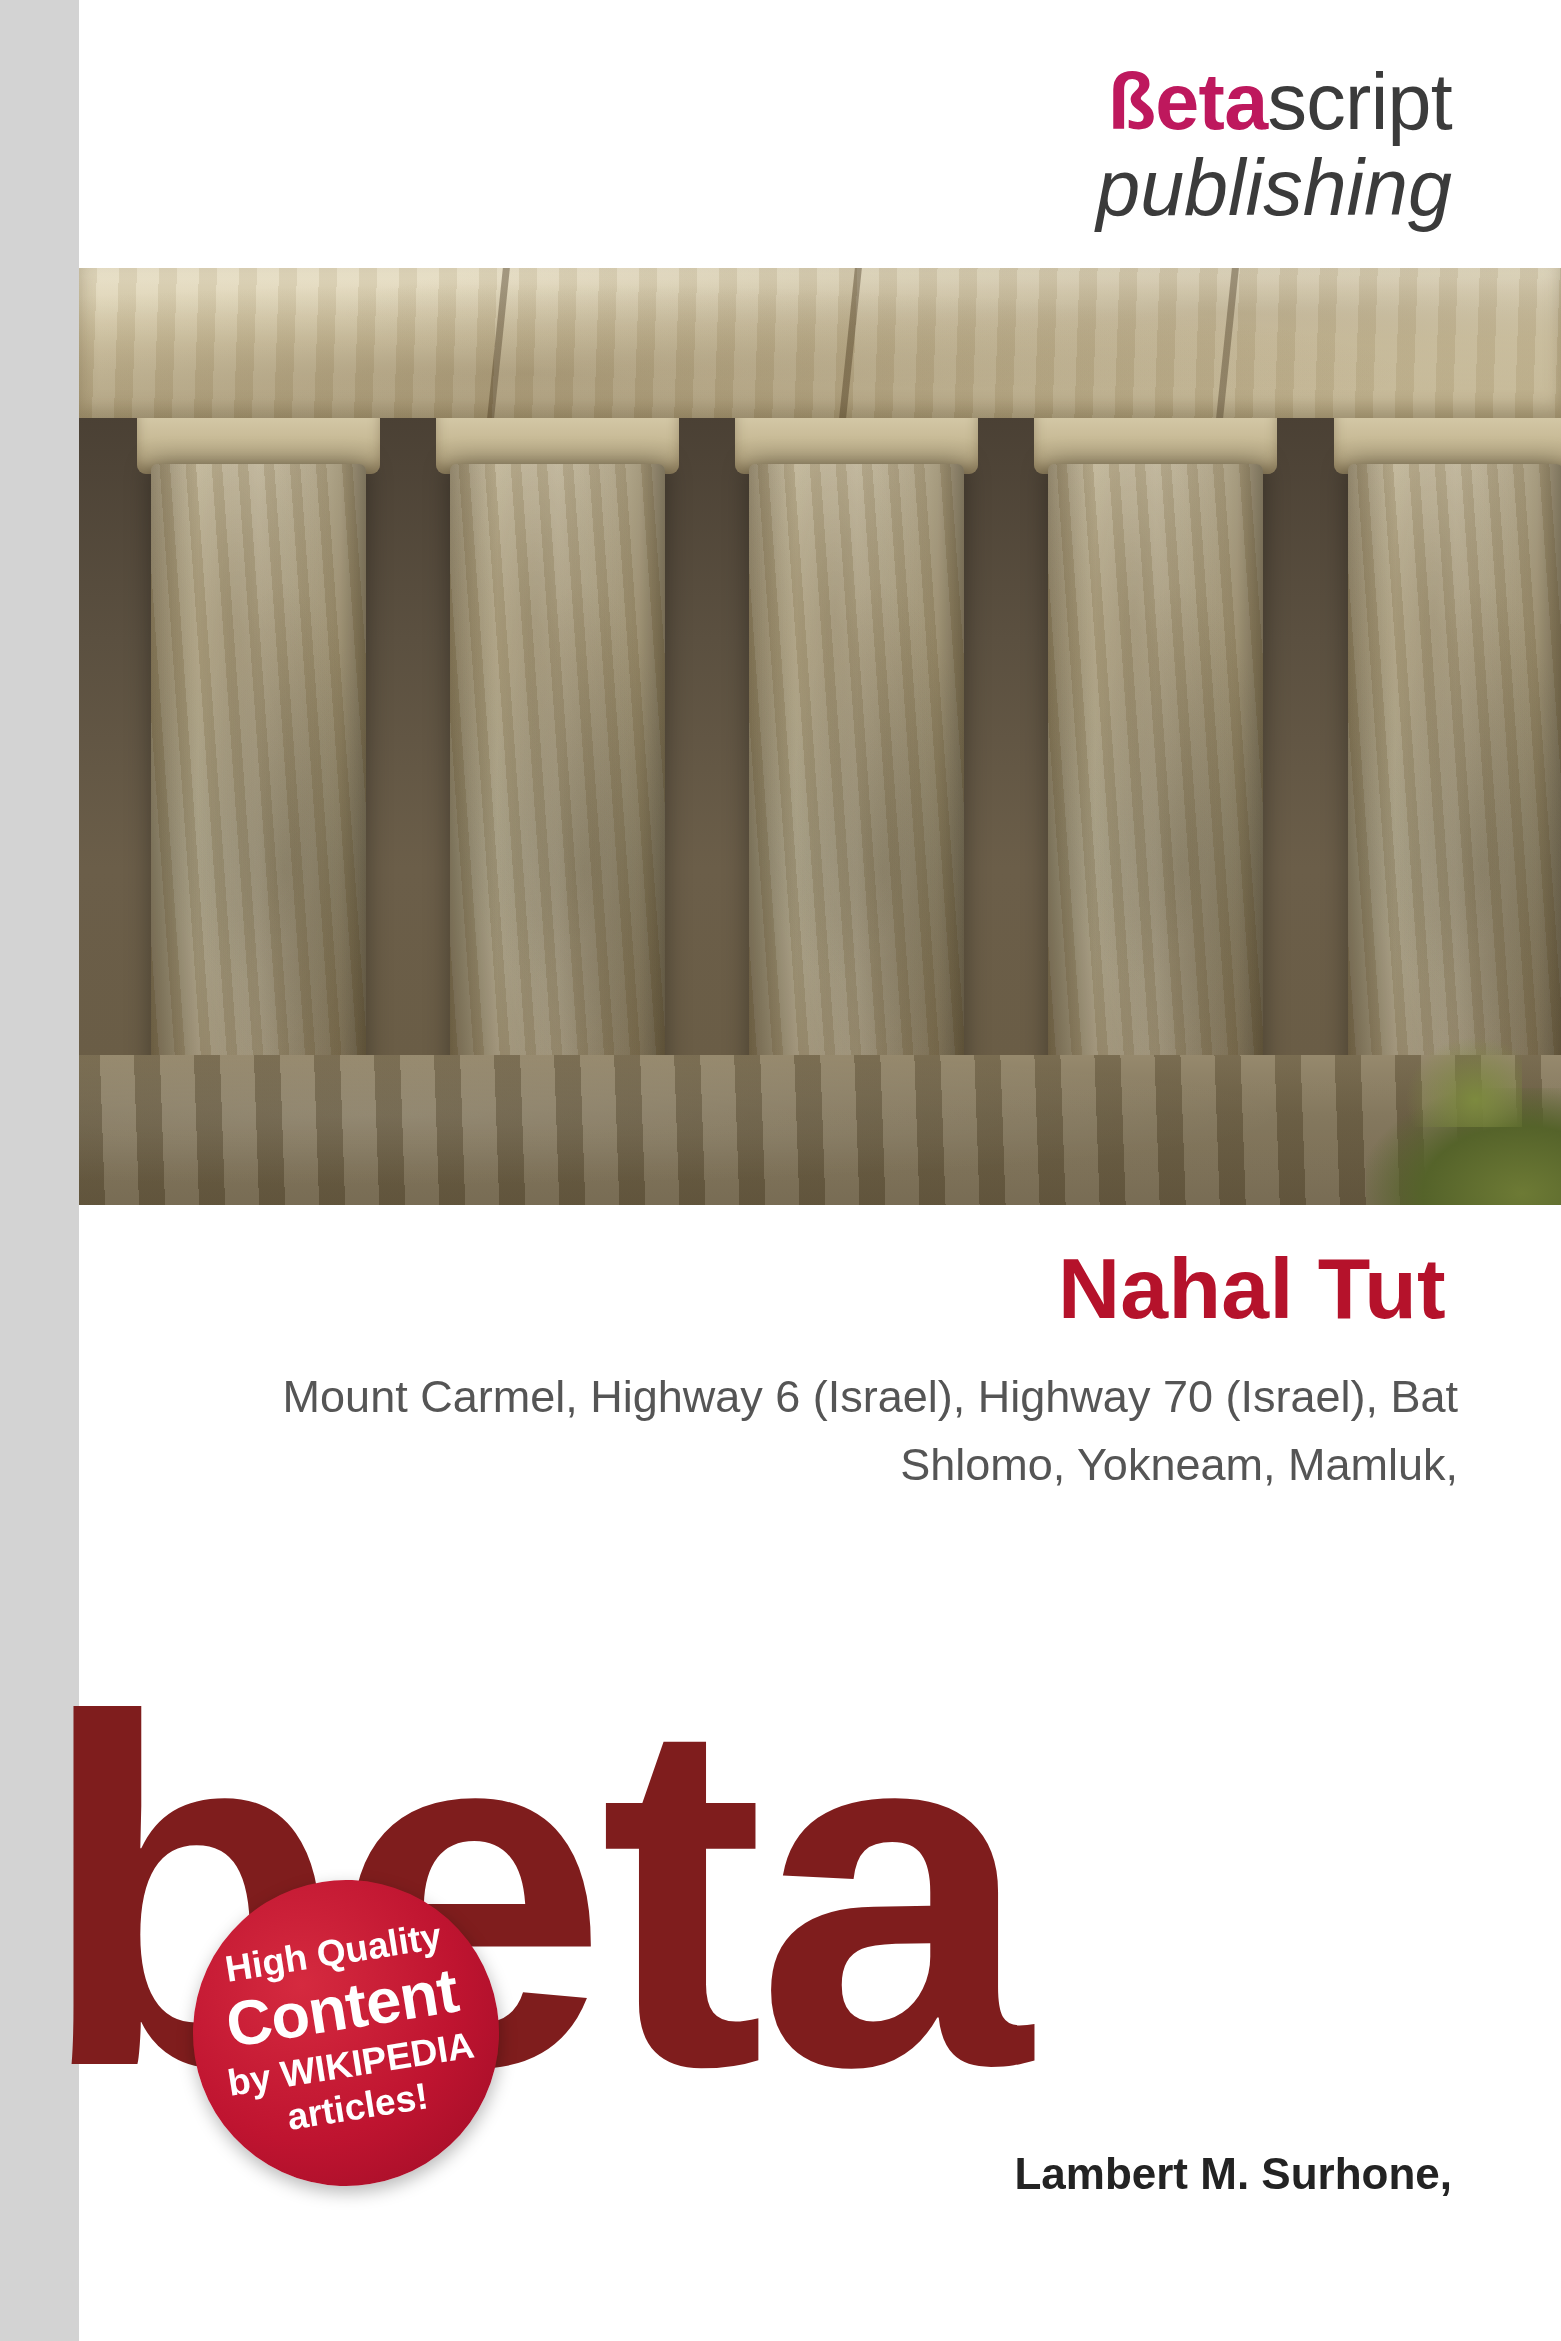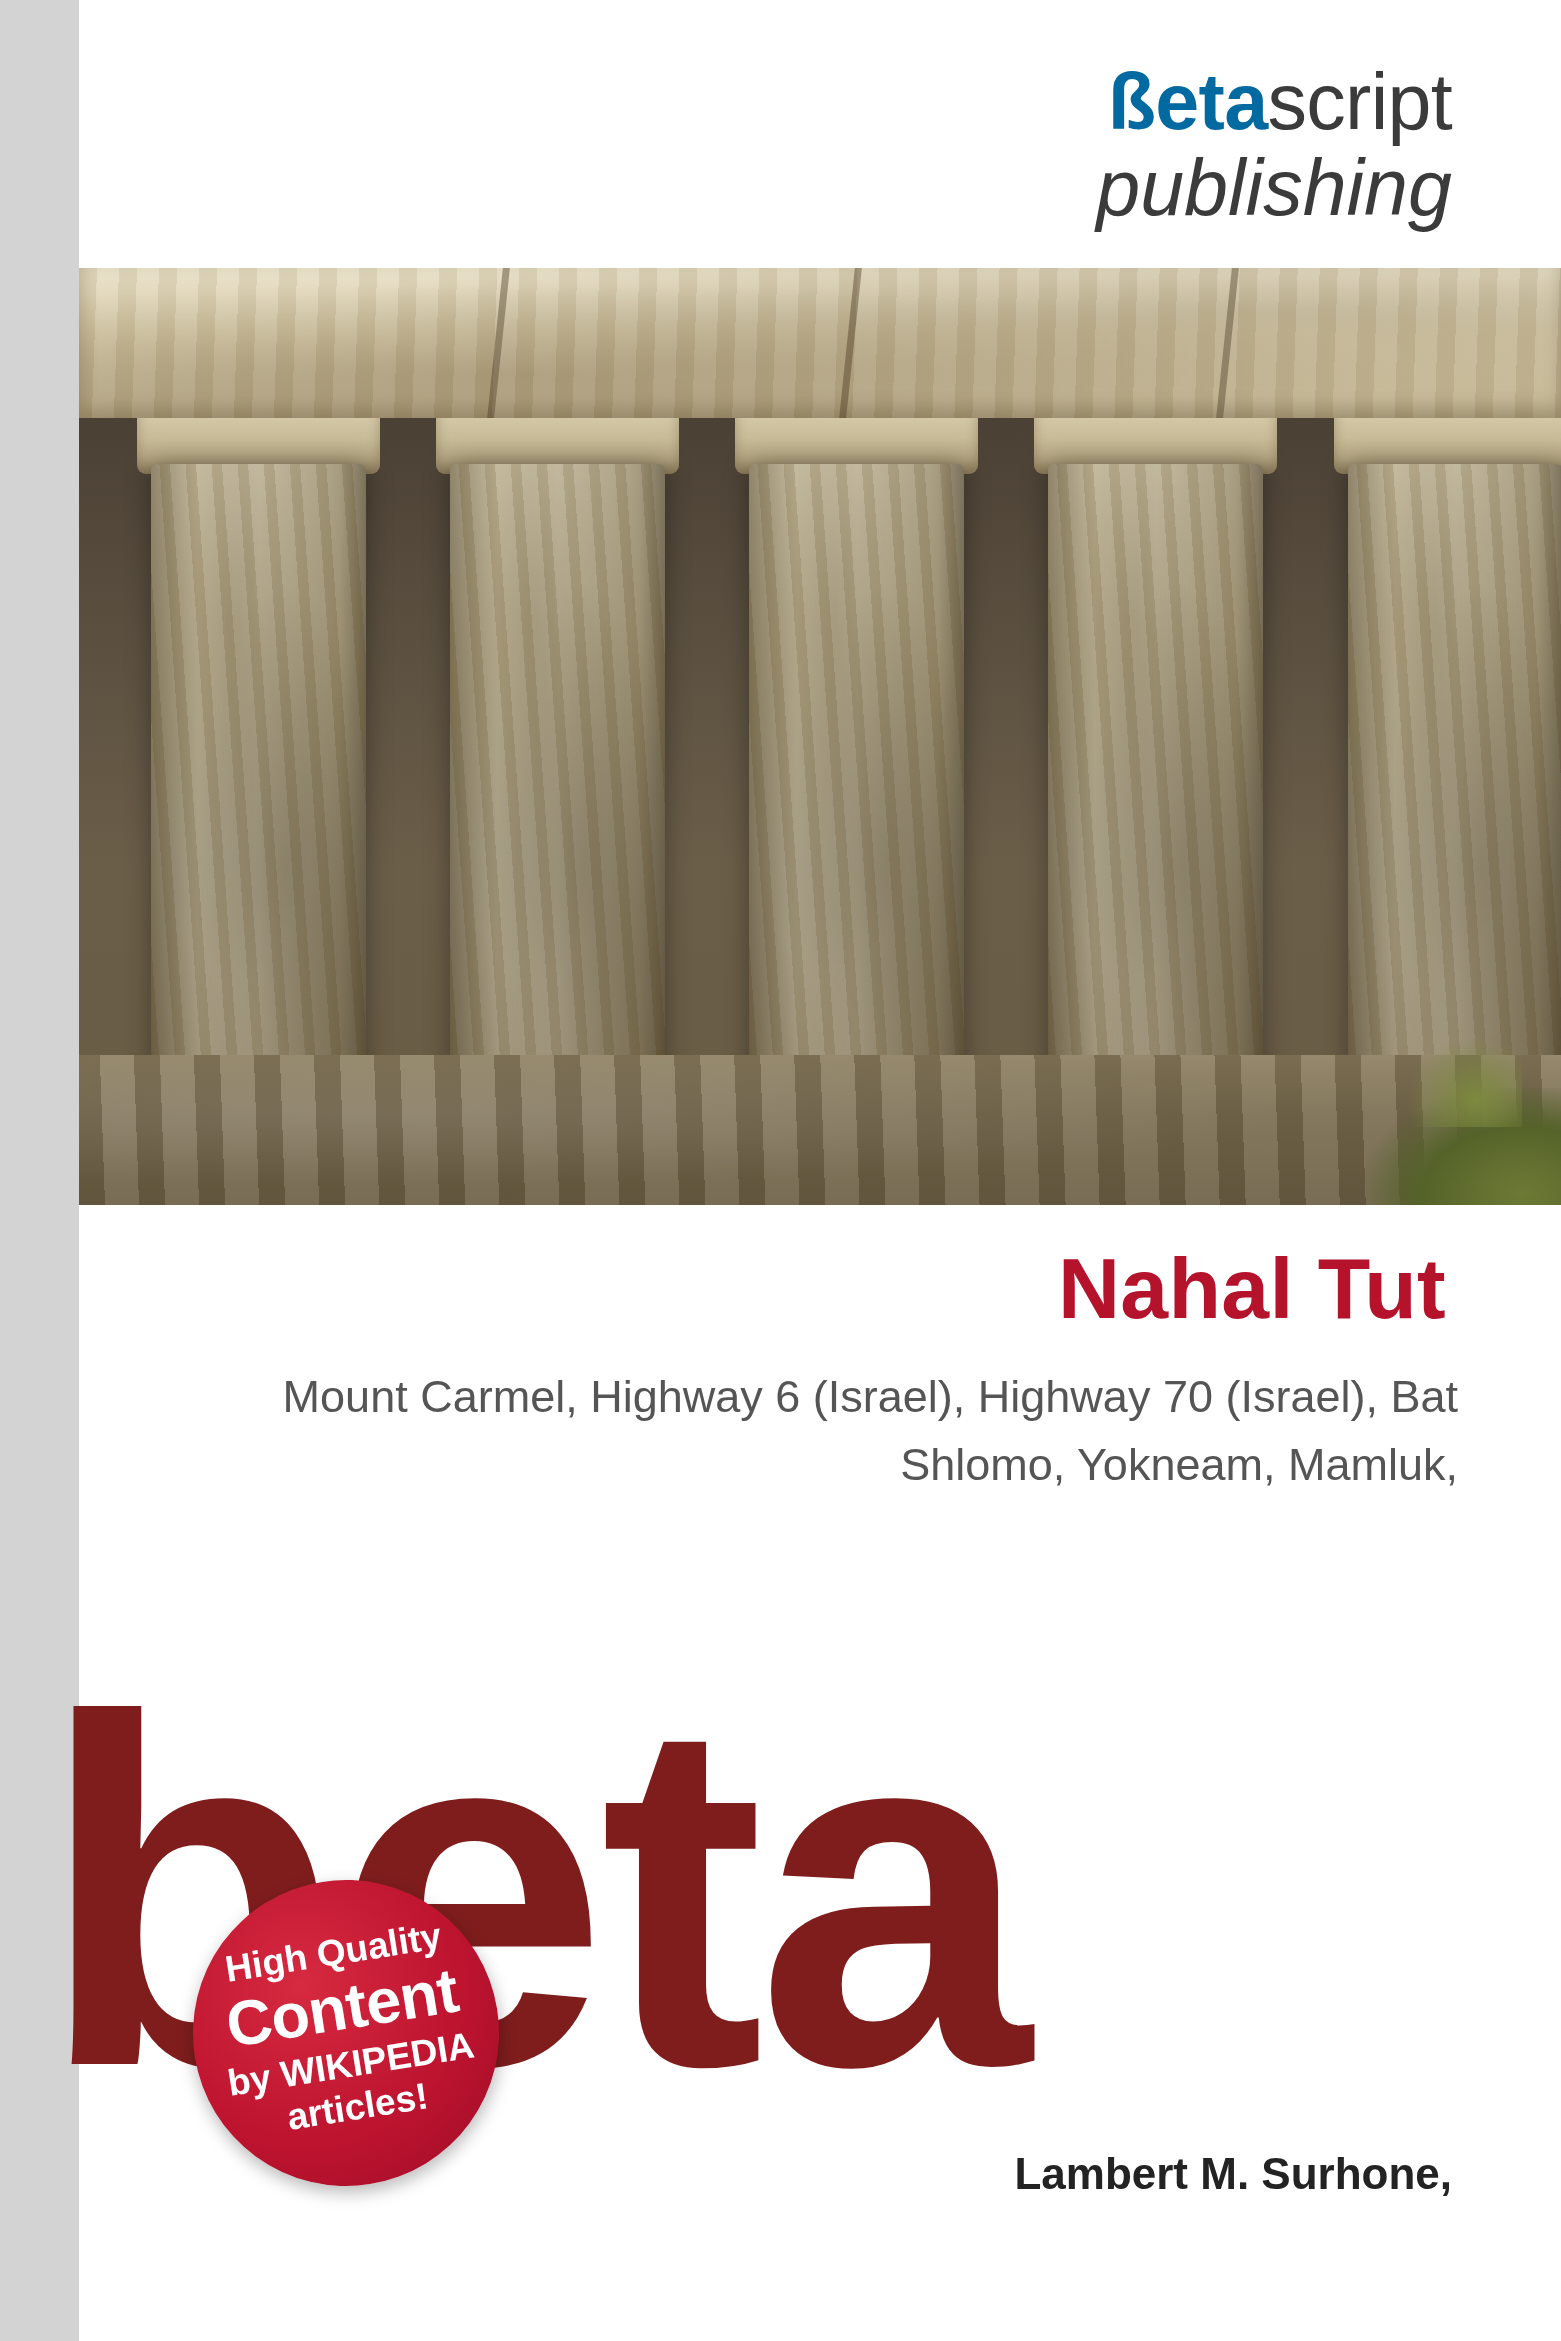--- a/index.html
+++ b/index.html
@@ -41,21 +41,21 @@
     line-height: 1.02;
     color: #3b3b3b;
   }
   .publisher-logo .line1 {
     font-size: 79px;
     font-weight: bold;
     letter-spacing: -0.7px;
     white-space: nowrap;
   }
   .publisher-logo .line1 .beta {
-    color: #0369a1;
+    color: #be185d;
   }
   .publisher-logo .line1 .script {
     color: #3b3b3b;
     font-weight: normal;
   }
   .publisher-logo .line2 {
     font-size: 79px;
     font-weight: normal;
     color: #3b3b3b;
     margin-top: 5.2px;

